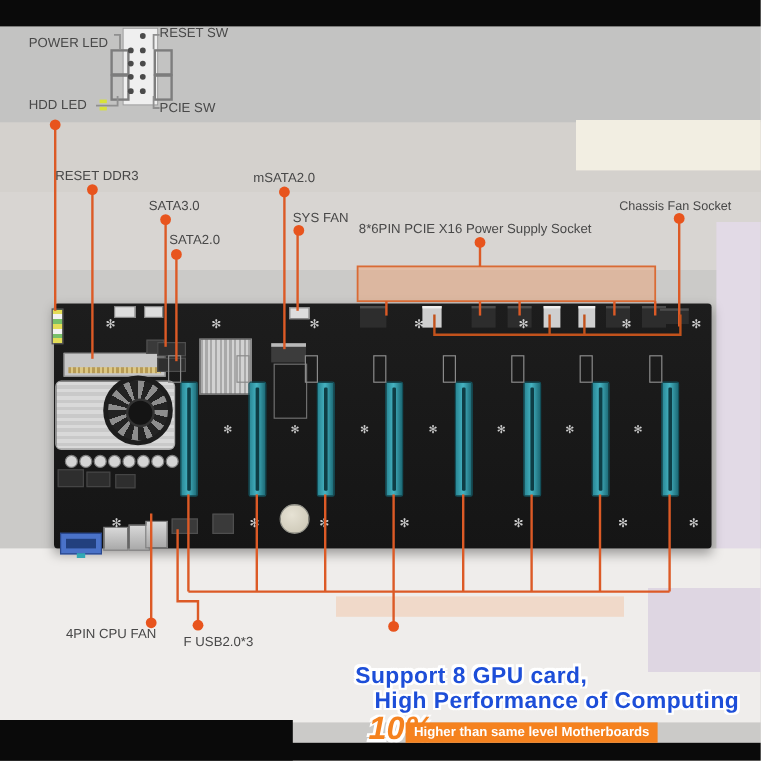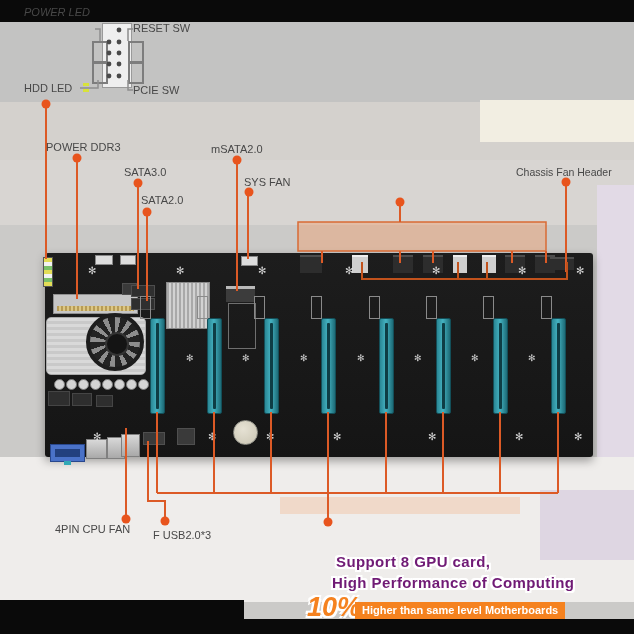--- a/index.html
+++ b/index.html
@@ -45,23 +45,23 @@
   #jumpers{position:absolute;left:43px;top:257px;width:8px;height:28px;border:1px solid #555;
      background:repeating-linear-gradient(180deg,#e3dd58 0 4px,#f2f2f2 4px 8px,#79c069 8px 12px);}
   #battery{position:absolute;left:233px;top:420px;width:23px;height:23px;border-radius:50%;
      background:radial-gradient(circle at 40% 35%,#e6e2d4,#c9c4b2);border:1px solid #93938a;}
   .ic{position:absolute;background:#3a3a3a;border:1px solid #4f4f4f;}
   
   #vga{position:absolute;left:50px;top:444px;width:33px;height:16px;background:#4a72c8;border:1px solid #29488e;}
   #vga::after{content:"";position:absolute;left:4px;top:4px;right:4px;bottom:4px;background:#22407e;}
   .port{position:absolute;background:linear-gradient(180deg,#d8d8d8,#a9a9a9);border:1px solid #808080;}
   
-  #promo-line1,#promo-line2{position:absolute;font-size:15px;font-weight:bold;color:#701a75;letter-spacing:.4px;
+  #promo-line1,#promo-line2{position:absolute;font-size:19px;font-weight:bold;color:#1d4ed8;letter-spacing:.4px;
      text-shadow:-2px -2px 0 #fff,2px -2px 0 #fff,-2px 2px 0 #fff,2px 2px 0 #fff,
-                 -2px 0 0 #fff,2px 0 0 #fff,0 -2px 0 #fff,0 2px 0 #fff;white-space:nowrap;margin-left:40px;}
+                 -2px 0 0 #fff,2px 0 0 #fff,0 -2px 0 #fff,0 2px 0 #fff;white-space:nowrap;}
   #promo-stat{position:absolute;font-size:27px;font-weight:bold;font-style:italic;color:#f5821f;
      text-shadow:-2px -2px 0 #fff,2px -2px 0 #fff,-2px 2px 0 #fff,2px 2px 0 #fff;white-space:nowrap;}
   #promo-banner{position:absolute;background:#f5821f;color:#fff;font-size:11px;font-weight:bold;
      height:17px;line-height:17px;padding:0 7px;white-space:nowrap;}
   svg{position:absolute;left:0;top:0;pointer-events:none;}
 </style>
 </head>
 <body>
 
 <div id="canvas">
@@ -231,31 +231,32 @@
       <circle cx="237" cy="160" r="4.5"></circle>
       <circle cx="249" cy="192" r="4.5"></circle>
       <circle cx="400" cy="202" r="4.5"></circle>
       <circle cx="566" cy="182" r="4.5"></circle>
       <circle cx="126" cy="519" r="4.5"></circle>
       <circle cx="165" cy="521" r="4.5"></circle>
       <circle cx="328" cy="522" r="4.5"></circle>
     </g>
   </svg>
 
-  <div class="label" style="left:24px;top:6px;font-style:italic;">POWER LED</div>
+  <div class="label" style="left:24px;top:30px;">POWER LED</div>
   <div class="label" style="left:133px;top:22px;">RESET SW</div>
   <div class="label" style="left:24px;top:82px;">HDD LED</div>
   <div class="label" style="left:133px;top:84px;">PCIE SW</div>
-  <div class="label" style="left:46px;top:141px;">POWER DDR3</div>
+  <div class="label" style="left:46px;top:141px;">RESET DDR3</div>
   <div class="label" style="left:124px;top:166px;">SATA3.0</div>
   <div class="label" style="left:141px;top:194px;">SATA2.0</div>
   <div class="label" style="left:211px;top:143px;">mSATA2.0</div>
   <div class="label" style="left:244px;top:176px;">SYS FAN</div>
-  <div class="label small" style="left:516px;top:166px;">Chassis Fan Header</div>
+  <div class="label" style="left:299px;top:185px;">8*6PIN PCIE X16 Power Supply Socket</div>
+  <div class="label small" style="left:516px;top:166px;">Chassis Fan Socket</div>
   <div class="label" style="left:55px;top:523px;">4PIN CPU FAN</div>
   <div class="label" style="left:153px;top:529px;">F USB2.0*3</div>
 
   <div id="promo-line1" style="left:296px;top:553px;">Support 8 GPU card,</div>
-  <div id="promo-line2" style="left:292px;top:574px;text-align:center;">High Performance of Computing</div>
+  <div id="promo-line2" style="left:312px;top:574px;text-align:center;">High Performance of Computing</div>
   <div id="promo-stat" style="left:307px;top:592px;">10%</div>
-  <div id="promo-banner" style="left:355px;top:602px;text-align:center;">Higher than same level Motherboards</div>
+  <div id="promo-banner" style="left:338px;top:602px;text-align:center;">Higher than same level Motherboards</div>
 
 </div>
 
 </body></html>

